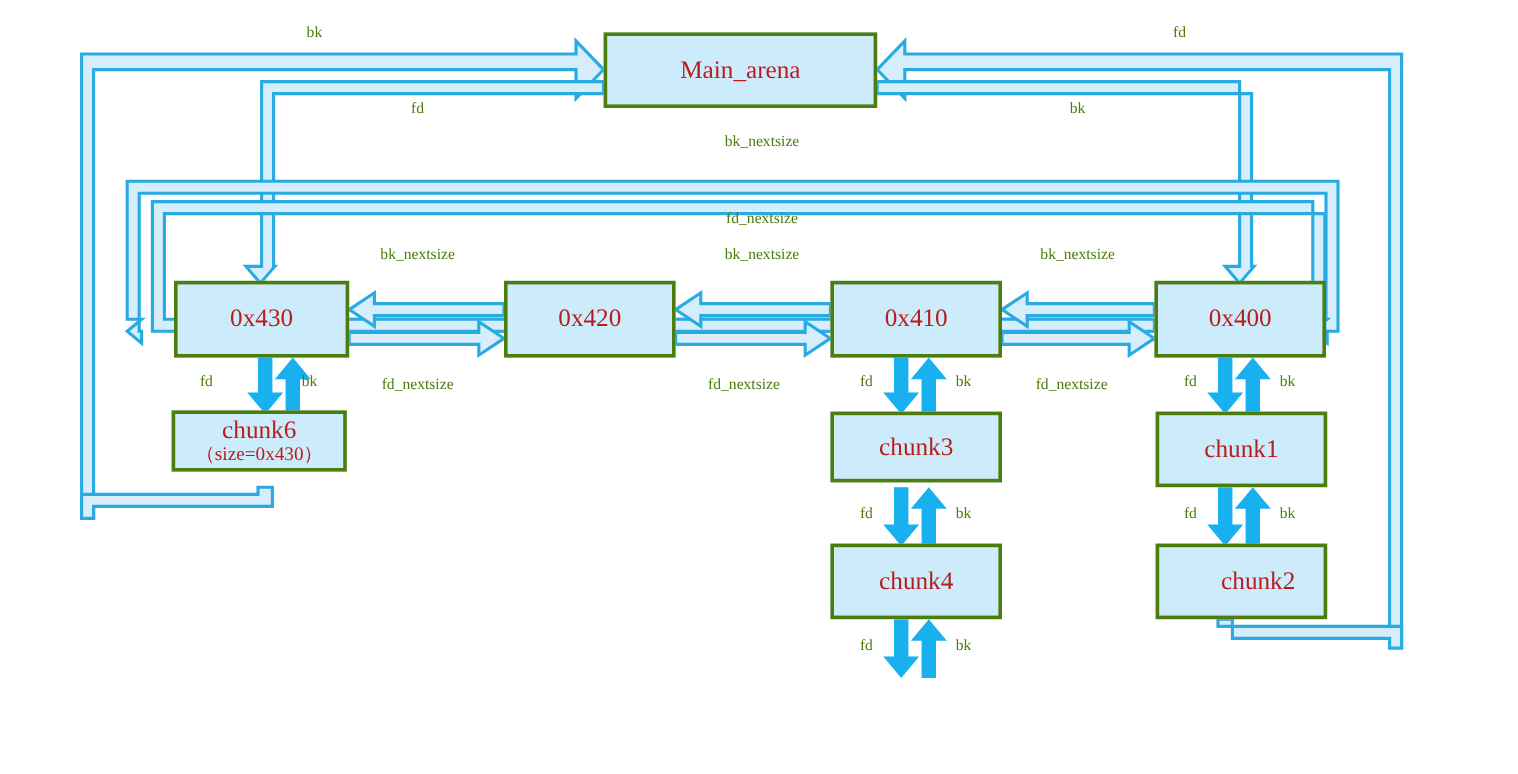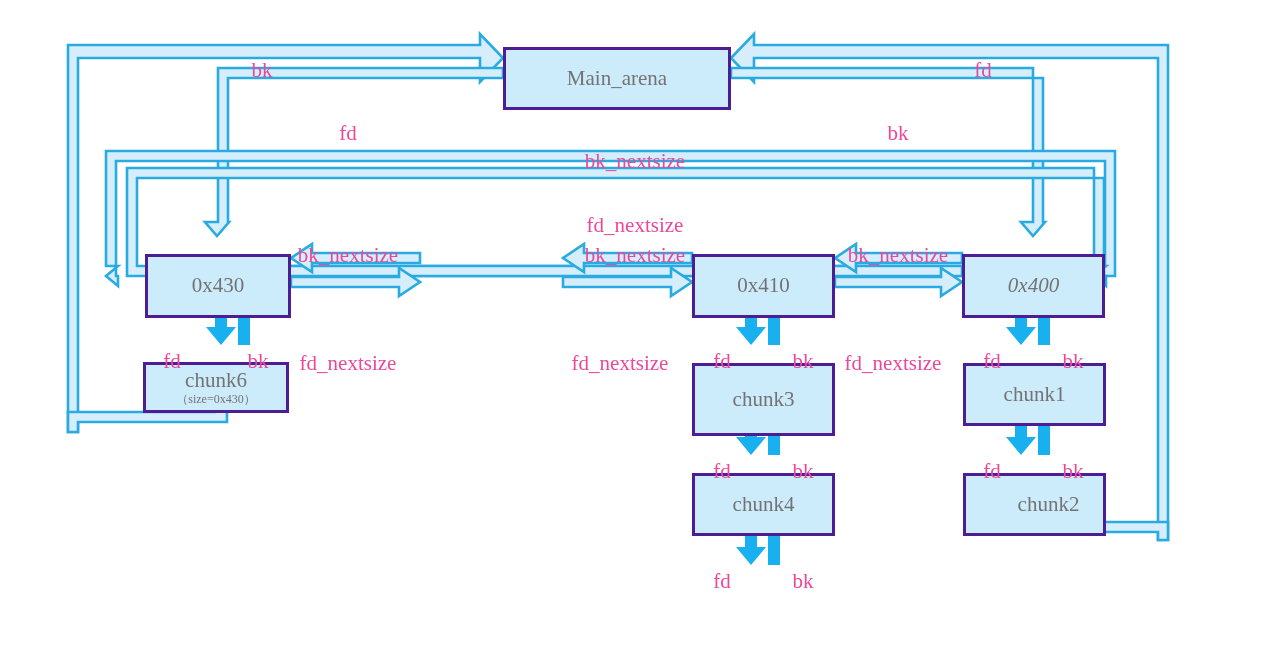--- a/index.html
+++ b/index.html
@@ -1,24 +1,24 @@
 <!DOCTYPE html>
 <html><head>
 <meta charset="utf-8">
 <style>
   html,body{margin:0;padding:0;background:#ffffff;}
   body{font-family:"Liberation Serif","DejaVu Serif",serif;}
   #stage{position:relative;width:1265px;height:645px;background:#fff;overflow:hidden;}
   #stage svg{position:absolute;left:0;top:0;width:1265px;height:645px;}
-  .nodebox{position:absolute;box-sizing:border-box;background:#cdecfb;border:3px solid #4c1d95;
+  .nodebox{position:absolute;box-sizing:border-box;background:#cdecfb;border:3px solid #4d7c0f;
            display:flex;flex-direction:column;align-items:center;justify-content:center;
-           color:#737373;font-size:21px;line-height:1.12;text-align:center;margin-top:20px;}
-  .nodebox .l2{font-size:12px;}
-  .edgelabel{position:absolute;color:#ec4899;font-size:21px;white-space:nowrap;
-             transform:translate(-50%,-50%);margin-top:43px;}
+           color:#b91c1c;font-size:21px;line-height:1.12;text-align:center;}
+  .nodebox .l2{font-size:16px;}
+  .edgelabel{position:absolute;color:#4d7c0f;font-size:13px;white-space:nowrap;
+             transform:translate(-50%,-50%);}
 </style>
 </head>
 <body>
 
 <div id="stage">
 
   <svg viewBox="0 0 1265 645">
     <defs>
       
     </defs>
@@ -78,31 +78,34 @@
       <path d="M 1015,516 L 1027,516 L 1027,532 L 1158,532 L 1158,540 L 1168,540 L 1168,522 L 1015,522 Z"></path>
     </g>
   </svg>
 
   <div class="nodebox" style="left:503px;top:27px;width:228px;height:63px;">
     <span>Main_arena</span>
   </div>
   <div class="nodebox" style="left:145px;top:234px;width:146px;height:64px;">
     <span>0x430</span>
   </div>
+  <div class="nodebox" style="left:420px;top:234px;width:143px;height:64px;">
+    <span>0x420</span>
+  </div>
   <div class="nodebox" style="left:692px;top:234px;width:143px;height:64px;">
     <span>0x410</span>
   </div>
-  <div class="nodebox" style="left:962px;top:234px;width:143px;height:64px;font-style:italic;">
+  <div class="nodebox" style="left:962px;top:234px;width:143px;height:64px;">
     <span>0x400</span>
   </div>
   <div class="nodebox" style="left:143px;top:342px;width:146px;height:51px;">
     <span>chunk6</span>
     <span class="l2">（size=0x430）</span>
   </div>
-  <div class="nodebox" style="left:692px;top:343px;width:143px;height:73px;">
+  <div class="nodebox" style="left:692px;top:343px;width:143px;height:59px;">
     <span>chunk3</span>
   </div>
   <div class="nodebox" style="left:692px;top:453px;width:143px;height:63px;">
     <span>chunk4</span>
   </div>
   <div class="nodebox" style="left:963px;top:343px;width:143px;height:63px;">
     <span>chunk1</span>
   </div>
   <div class="nodebox" style="left:963px;top:453px;width:143px;height:63px;padding-left:28px;">
     <span>chunk2</span>

